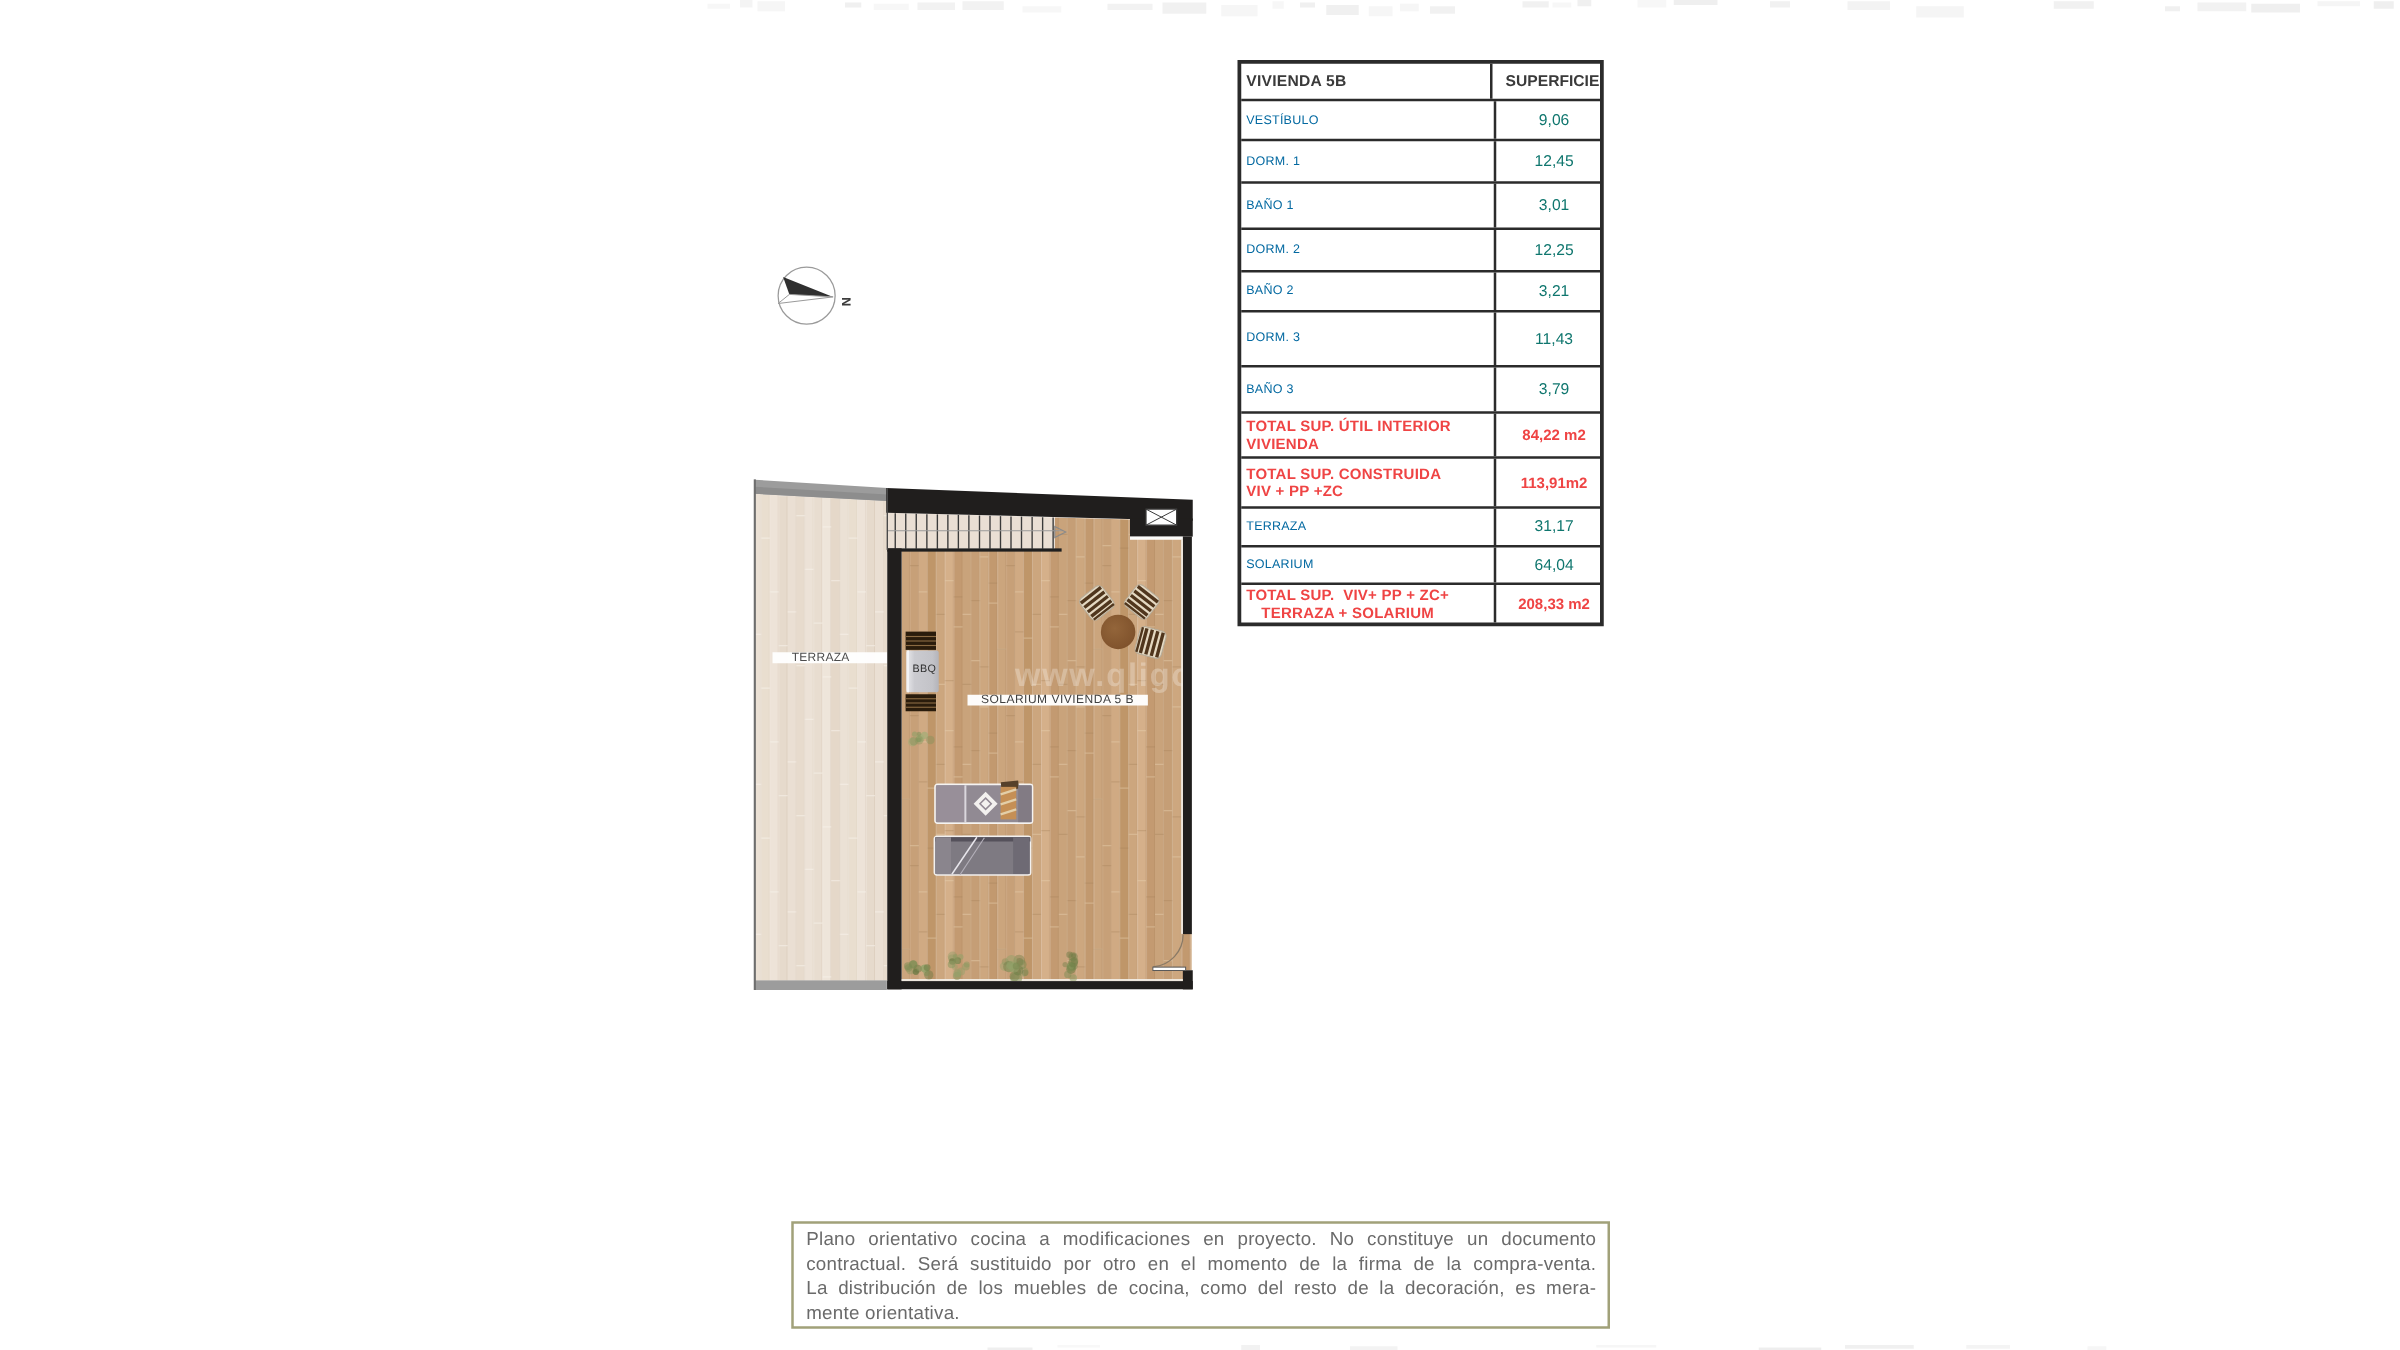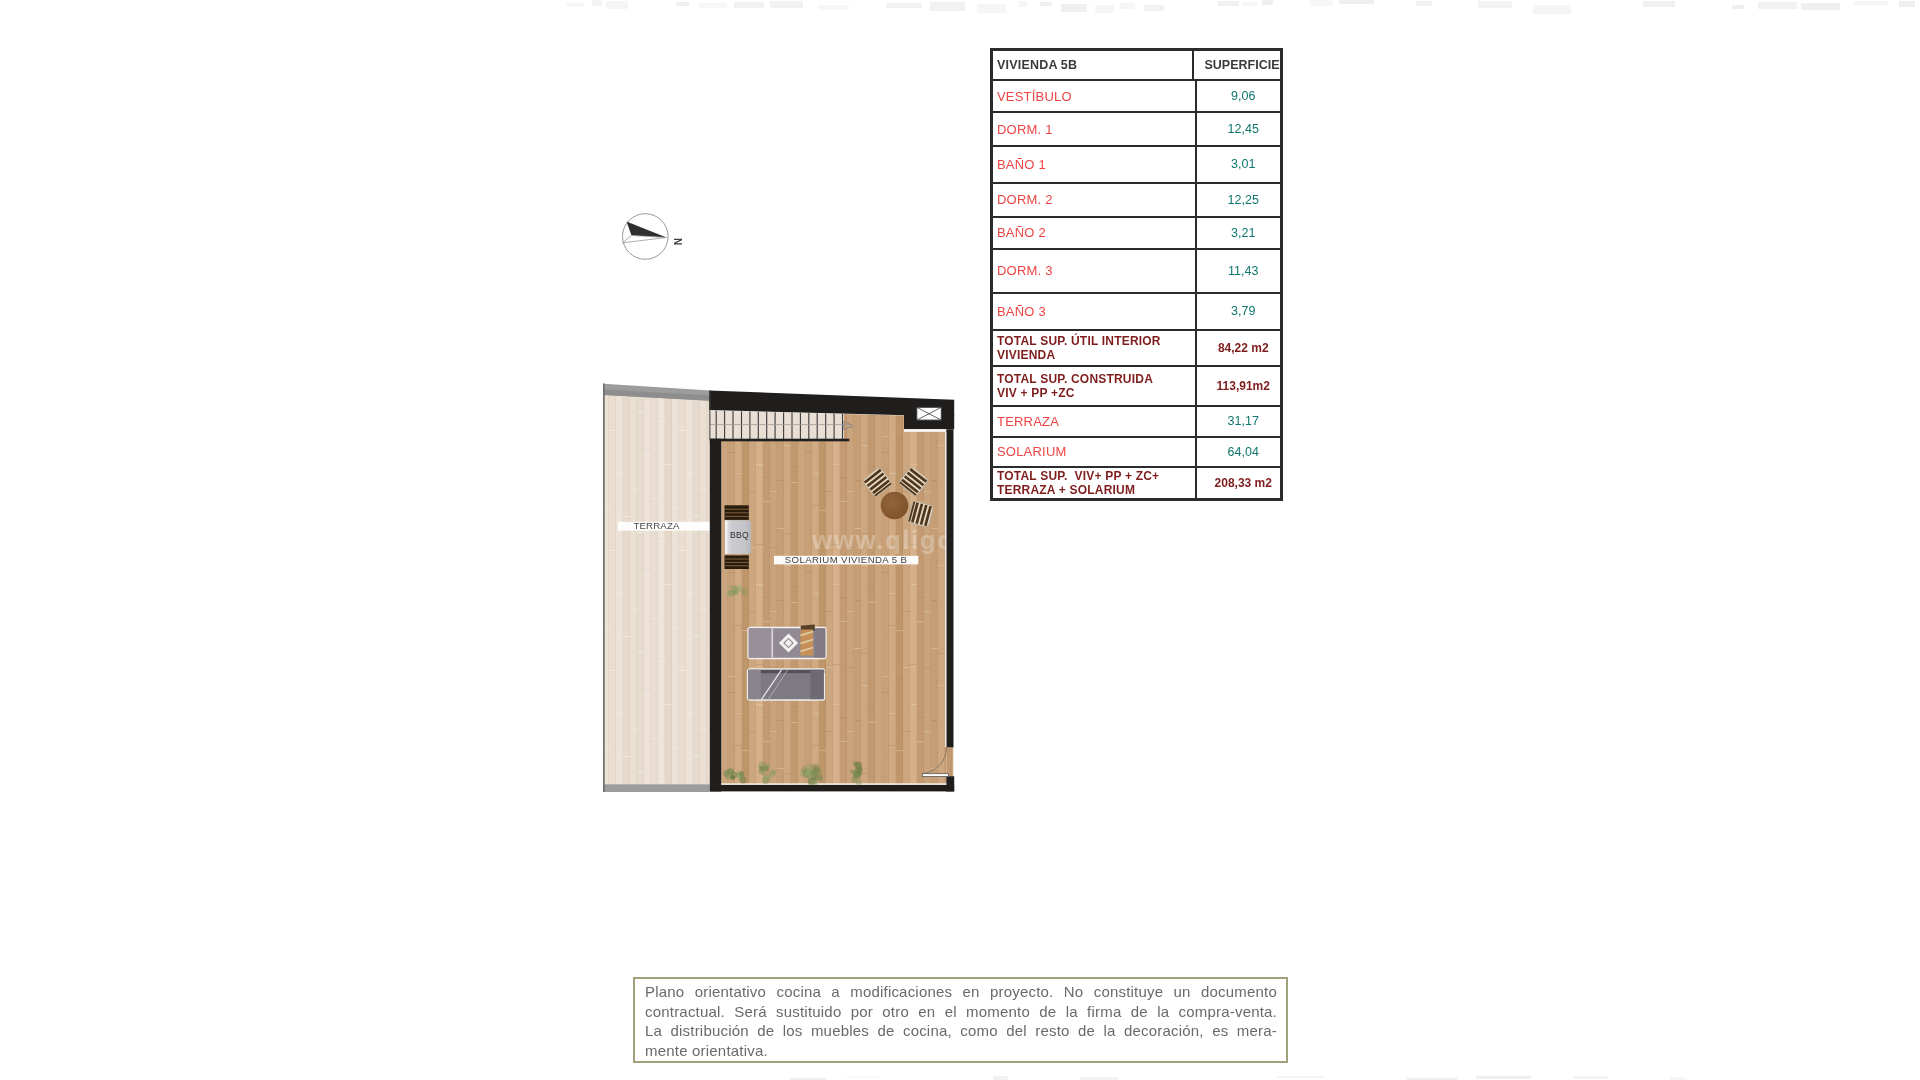--- a/index.html
+++ b/index.html
@@ -1,23 +1,23 @@
 <!DOCTYPE html>
 <html><head>
 <meta charset="utf-8">
 <style>
 html,body{margin:0;padding:0;width:1920px;height:1080px;background:#ffffff;
 font-family:"Liberation Sans",sans-serif;overflow:hidden;position:relative;}
 #tbl{position:absolute;left:990px;top:47.5px;width:292.5px;border:3px solid #2b2b2b;box-sizing:border-box;}
 .row{display:flex;box-sizing:border-box;border-bottom:2.2px solid #2b2b2b;gap:10px;}
-.row:last-child{border-bottom:none;}
-.c1{width:204px;box-sizing:border-box;border-right:2.6px solid #2b2b2b;display:flex;align-items:center;padding-left:4px;color:#ef4444;font-size:13px;letter-spacing:0.2px;}
+.row:last-child{border-bottom:none;text-align:center;}
+.c1{width:204px;box-sizing:border-box;border-right:2.6px solid #2b2b2b;display:flex;align-items:center;padding-left:4px;color:#0369a1;font-size:10px;letter-spacing:0.2px;}
 .c2{flex:1;display:flex;align-items:center;justify-content:center;color:#0f766e;font-size:12.5px;}
 .hd .c1,.hd .c2{font-weight:bold;color:#3a3a3a;font-size:12.5px;}
-.bold .c1,.bold .c2{font-weight:bold;color:#7f1d1d;font-size:12px;line-height:14px;}
+.bold .c1,.bold .c2{font-weight:bold;color:#ef4444;font-size:12px;line-height:14px;}
 #disc{position:absolute;left:633px;top:977px;width:655px;height:86px;border:2px solid #a1a179;box-sizing:border-box;
 padding:3px 9px 0 10px;color:#6a6a6a;font-size:15px;letter-spacing:0.2px;line-height:19.5px;}
 .jl{text-align:justify;text-align-last:justify;}
 </style>
 </head>
 <body>
 
 <svg width="1920" height="1080" style="position:absolute;left:0;top:0" viewBox="0 0 1920 1080">
 <defs>
 <pattern id="solwood" width="77" height="120" patternUnits="userSpaceOnUse">

